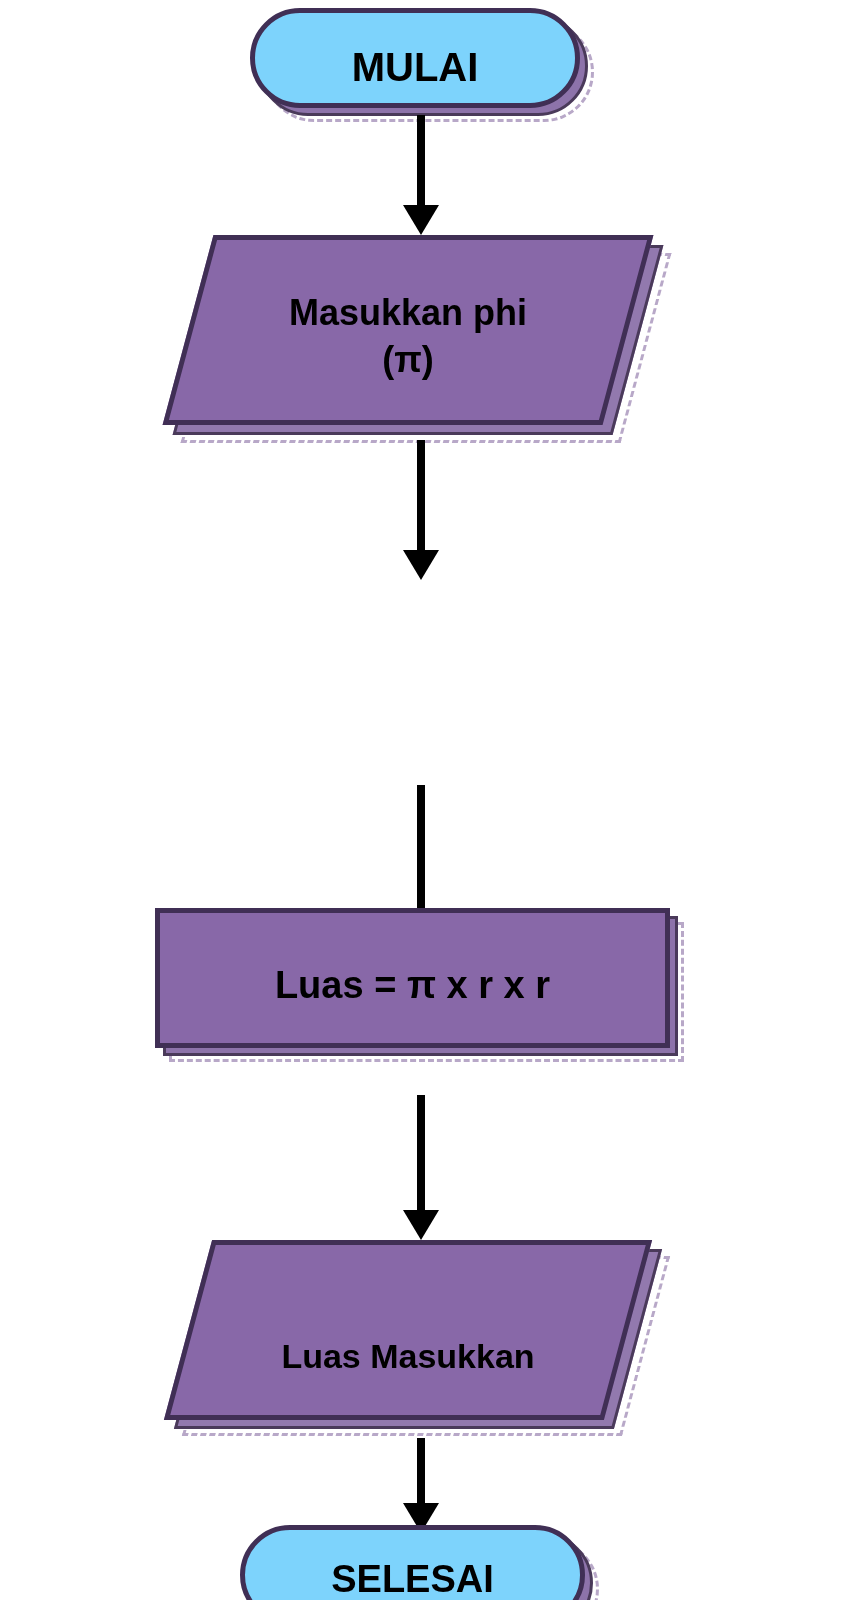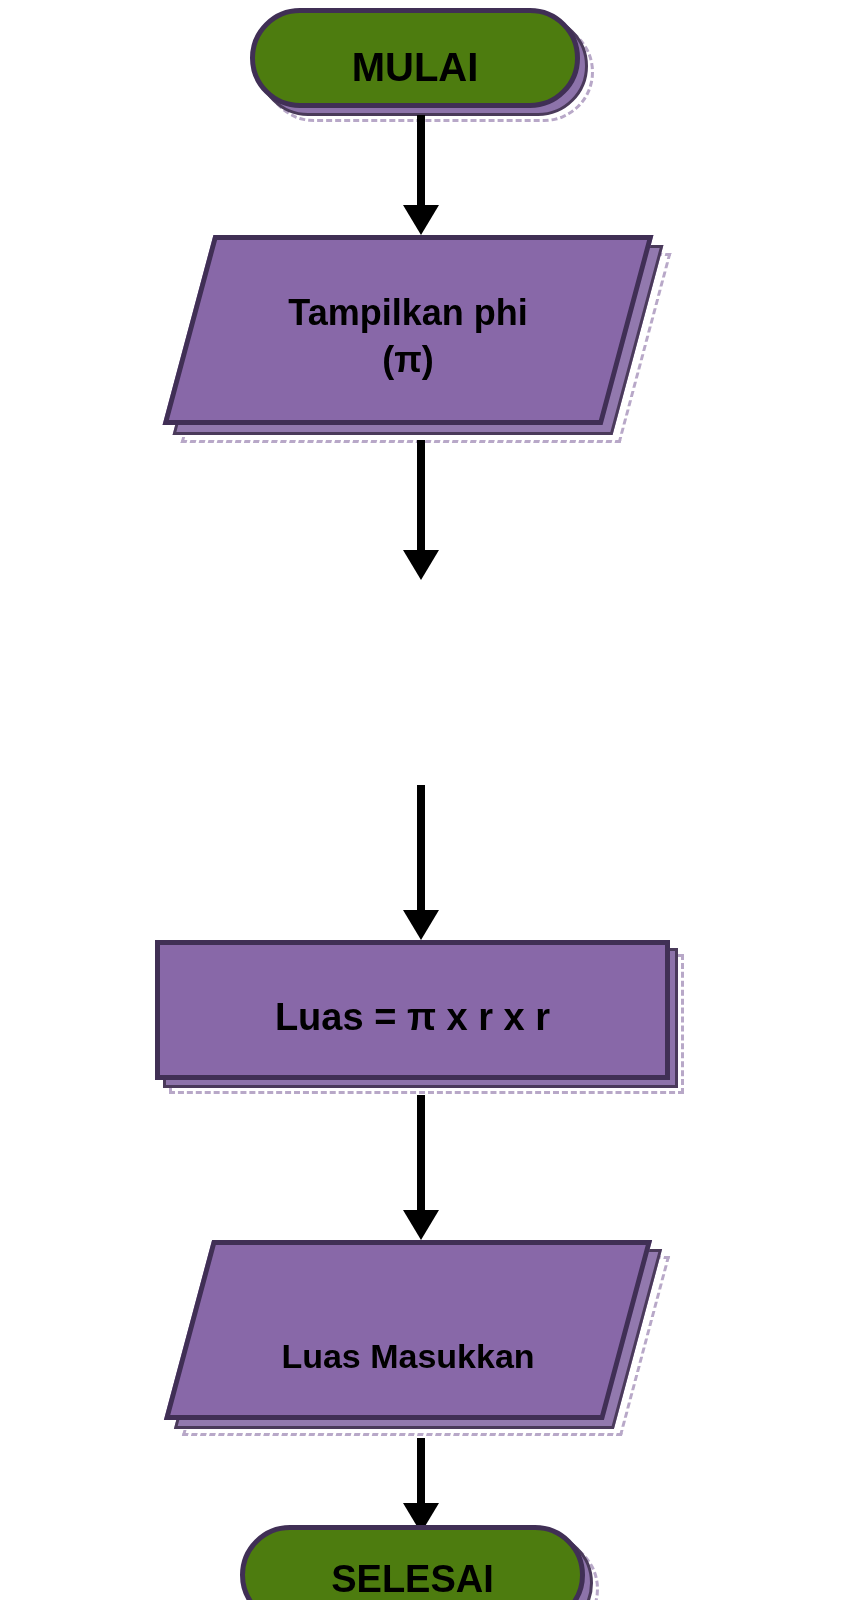--- a/index.html
+++ b/index.html
@@ -34,21 +34,21 @@
     border-radius: 60px;
   }
   .terminator-shadow-solid {
     position: absolute;
     background: #8d73aa;
     border: 3px solid #4a3a5a;
     border-radius: 60px;
   }
   .terminator-main {
     position: absolute;
-    background: #4d7c0f;
+    background: #7dd3fc;
     border: 5px solid #402f55;
     border-radius: 60px;
   }
 
   
   .para-wrap {
     position: absolute;
   }
   .para-layer {
     position: absolute;
@@ -124,37 +124,37 @@
   <div class="arrow" style="top:115px; left:421px; width:40px; height:120px;">
     <div class="arrow-line" style="top:0; height:95px;"></div>
     <div class="arrow-head" style="top:90px;"></div>
   </div>
 
   <div class="para-wrap" style="left:158px; top:235px; width:526px; height:210px;">
     <div class="para-layer para-dash" style="left:48px; top:18px; width:440px; height:190px;"></div>
     <div class="para-layer para-solid" style="left:40px; top:10px; width:440px; height:190px;"></div>
     <div class="para-layer para-main" style="left:30px; top:0; width:440px; height:190px;"></div>
     <div class="node-text" style="top:55px; font-size:36px; left:0; width:500px;">
-      <span>Tampilkan phi</span><br>
+      <span>Masukkan phi</span><br>
       <span>(π)</span>
     </div>
   </div>
 
   <div class="arrow" style="top:440px; left:421px; width:40px; height:140px;">
     <div class="arrow-line" style="top:0; height:115px;"></div>
     <div class="arrow-head" style="top:110px;"></div>
   </div>
 
 
   <div class="arrow" style="top:785px; left:421px; width:40px; height:155px;">
     <div class="arrow-line" style="top:0; height:130px;"></div>
     <div class="arrow-head" style="top:125px;"></div>
   </div>
 
-  <div class="rect-wrap" style="left:155px; top:940px; width:540px; height:160px;padding-left:16px;">
+  <div class="rect-wrap" style="left:155px; top:908px; width:540px; height:160px;padding-left:16px;">
     <div class="rect-dash" style="left:14px; top:14px; width:515px; height:140px;"></div>
     <div class="rect-solid" style="left:8px; top:8px; width:515px; height:140px;"></div>
     <div class="rect-main" style="left:0; top:0; width:515px; height:140px;">
       <div class="node-text" style="top:48px; font-size:38px;">Luas = π x r x r</div>
     </div>
   </div>
 
   <div class="arrow" style="top:1095px; left:421px; width:40px; height:145px;">
     <div class="arrow-line" style="top:0; height:120px;"></div>
     <div class="arrow-head" style="top:115px;"></div>

